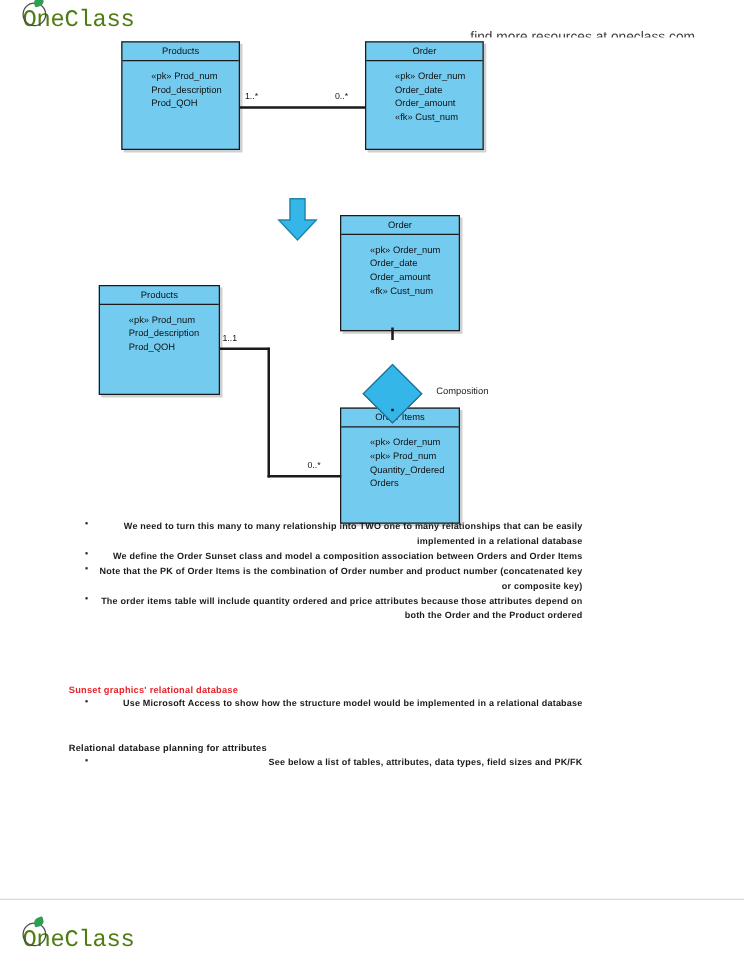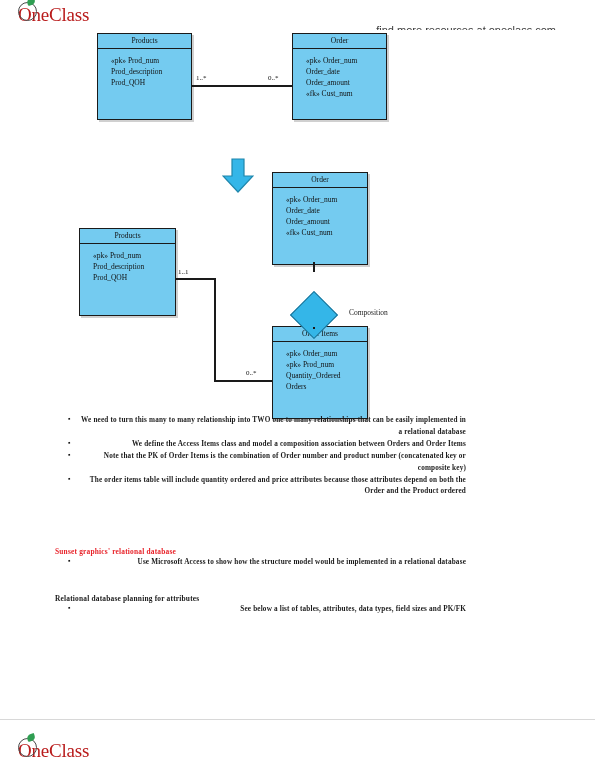--- a/index.html
+++ b/index.html
@@ -31,60 +31,59 @@
     display: inline-block;
   }
   #logo-leaf {
     position: absolute; left: 8px; top: -5px;
     width: 8px; height: 7px;
     background: #2f9e52;
     border-radius: 60% 10% 55% 15%;
     transform: rotate(-18deg);
   }
   #logo-text {
-    font-family: Liberation Serif, serif;
+    font-family: Liberation Mono, monospace;
     font-size: 19px;
-    color: #b91c1c;
+    color: #4d7c0f;
     letter-spacing: -0.2px;
     margin-left: -19px;
     padding-left: 0;
   }
   #header-tagline {
     position: absolute; right: 39px; top: 6px;
     font-family: Liberation Sans, sans-serif;
     font-size: 11px;
     color: #3a3a3a;
     margin-top: 18px;
   }
 
   
   #sheet {
     position: absolute; left: 0; top: 30px;
     width: 592px; height: 690px;
     background: #fff;
-    font-family: Liberation Serif, serif;
   }
 
   
   .uml-class {
     position: absolute;
     background: #74cbf0;
     border: 1.5px solid #1a1a1a;
     box-shadow: 2px 2px 0 rgba(120,120,120,0.35);
   }
   .uml-title {
     text-align: center;
     font-size: 7.5px;
     color: #111;
     padding: 3px 0 3px 0;
     border-bottom: 1.5px solid #1a1a1a;
     line-height: 1.1;
   }
   .uml-attrs {
-    padding: 7px 0 5px 13px;
+    padding: 7px 0 5px 23px;
     font-size: 7.5px;
     line-height: 1.45;
     color: #111;
   }
   .uml-attrs div { white-space: nowrap; }
 
   .mult {
     position: absolute;
     font-size: 7px;
     color: #111;
@@ -254,21 +253,21 @@
     <div class="assoc-line" style="left:214px; top:350px; width:59px; height:1.5px;"></div>
 
     <span class="mult" style="left:178px; top:238px;">1..1</span>
     <span class="mult" style="left:246px; top:339px;">0..*</span>
   </div>
 
   <div id="notes">
 
     <ul class="bul blk" style="top:0px;">
       <li>We need to turn this many to many relationship into TWO one to many relationships that can be easily implemented in a relational database</li>
-      <li>We define the Access Items class and model a composition association between Orders and Order Items</li>
+      <li>We define the Order Sunset class and model a composition association between Orders and Order Items</li>
       <li>Note that the PK of Order Items is the combination of Order number and product number (concatenated key or composite key)</li>
       <li>The order items table will include quantity ordered and price attributes because those attributes depend on both the Order and the Product ordered</li>
     </ul>
 
     <div class="heading-red" style="left:55px; top:132px;">Sunset graphics' relational database</div>
     <ul class="bul blk" style="top:142px;">
       <li>Use Microsoft Access to show how the structure model would be implemented in a relational database</li>
     </ul>
 
     <div class="heading-blk" style="left:55px; top:179px;text-align:right;">Relational database planning for attributes</div>

